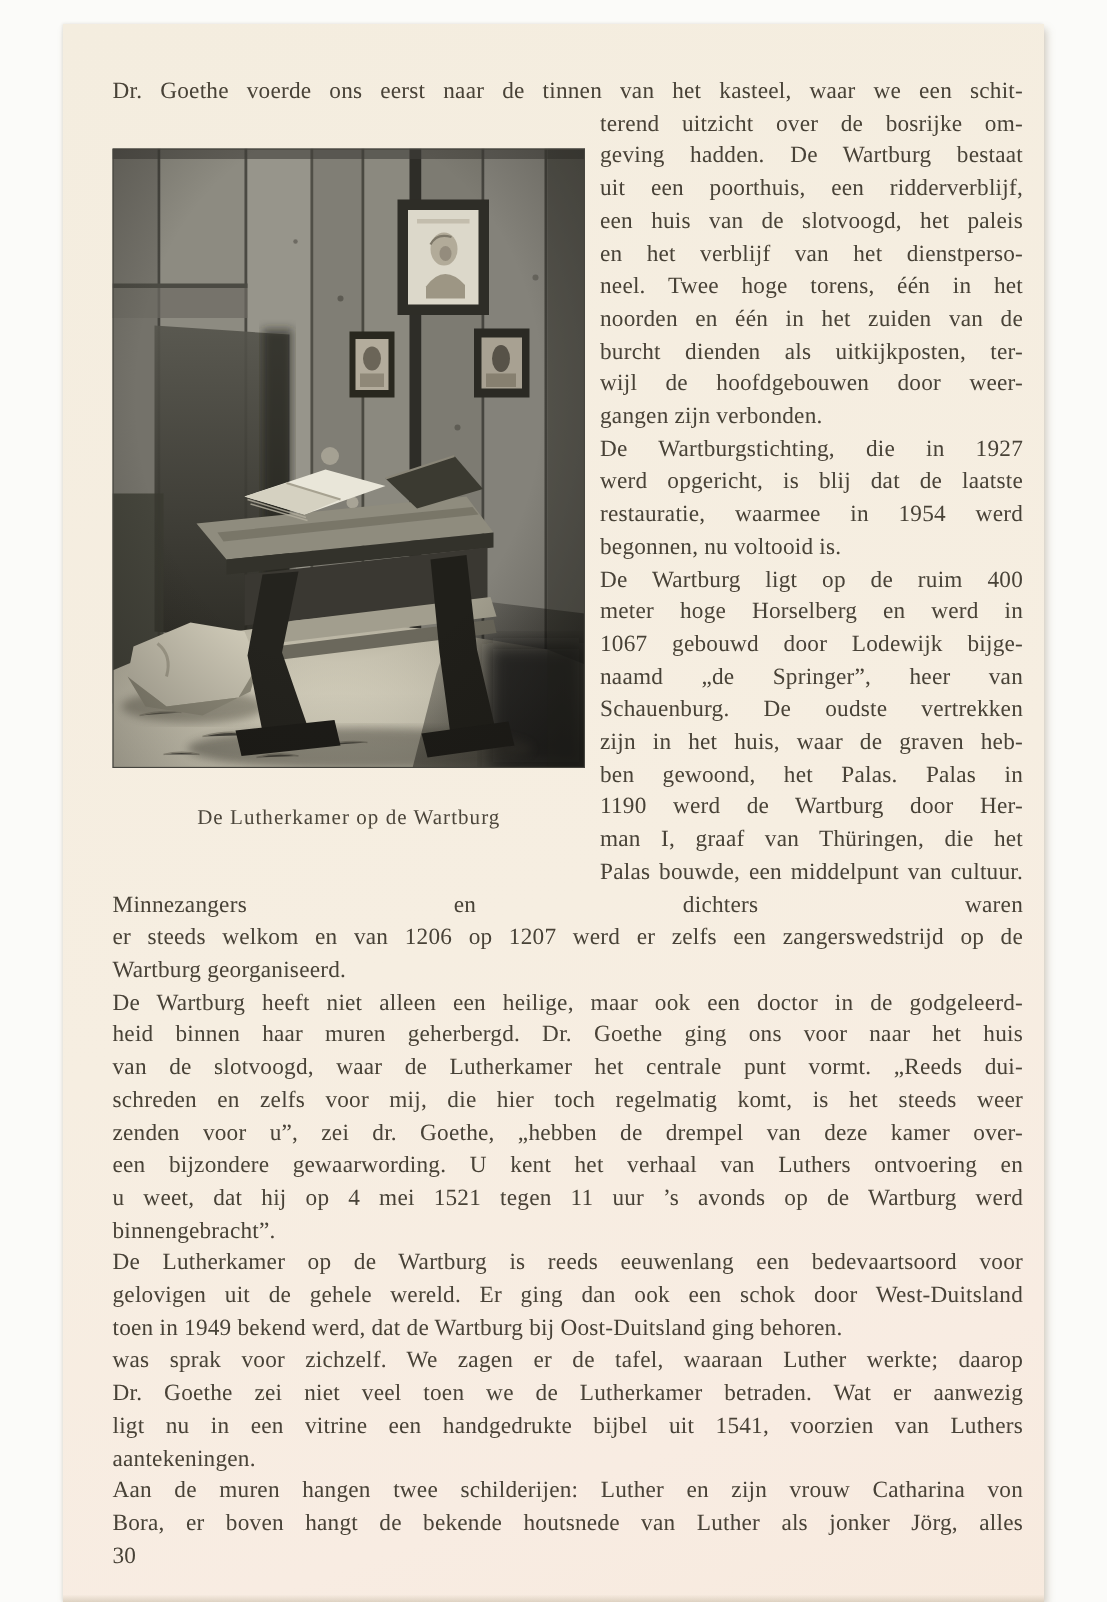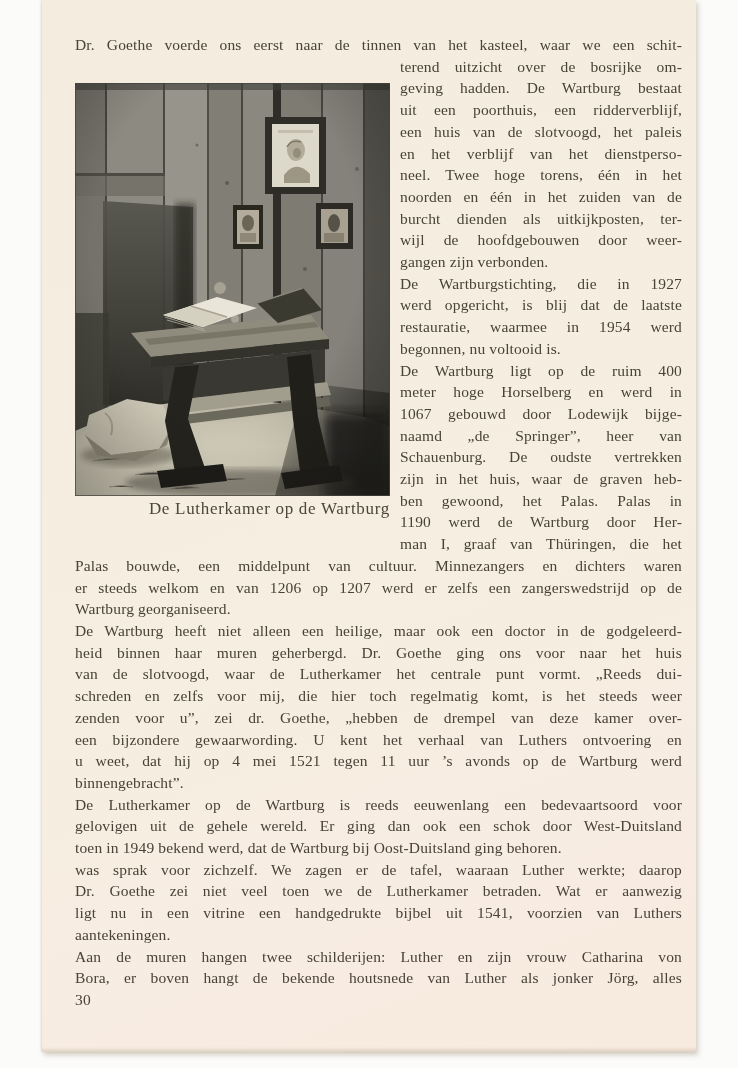--- a/index.html
+++ b/index.html
@@ -8,21 +8,21 @@
     background: #fbfbf9;
     overflow: hidden;
     font-family: "Liberation Serif", "DejaVu Serif", serif;
   }
   .scan-stage {
     position: relative;
     width: 738px; height: 1068px;
   }
   .book-page {
     position: absolute;
-    left: 42px; top: 0;
+    left: 42px; top: 16px;
     width: 654px; height: 1052px;
     background: linear-gradient(160deg, #f4eddf 0%, #f6eee1 55%, #f8ecE2 85%, #f7eade 100%);
     box-shadow: -1px 0 2px rgba(120,110,90,.18), 2px 3px 5px rgba(140,125,100,.35);
     box-sizing: border-box;
     text-decoration: underline;
   }
   .page-edge-bottom {
     position: absolute;
     left: 0; bottom: 0; width: 100%; height: 5px;
     background: linear-gradient(180deg, rgba(190,178,155,0) 0%, rgba(190,178,155,.45) 100%);
@@ -47,23 +47,23 @@
   }
   .photo-figure {
     float: left;
     width: 315px;
     margin: 0 10px 15px 0;
     padding-top: 27px;
   }
   .photo-frame { width: 315px; height: 413px; }
   .photo-frame svg { display: block; }
   figcaption {
-    margin-top: 2px;
-    text-align: right;
-    font-size: 17px;
+    margin-top: 23px;
+    text-align: center;
+    font-size: 14px;
     letter-spacing: 0.7px;
     color: #4c463b;
   }
   .page-number-line {
     text-align: center;
   }
 </style>
 </head>
 <body>
 

